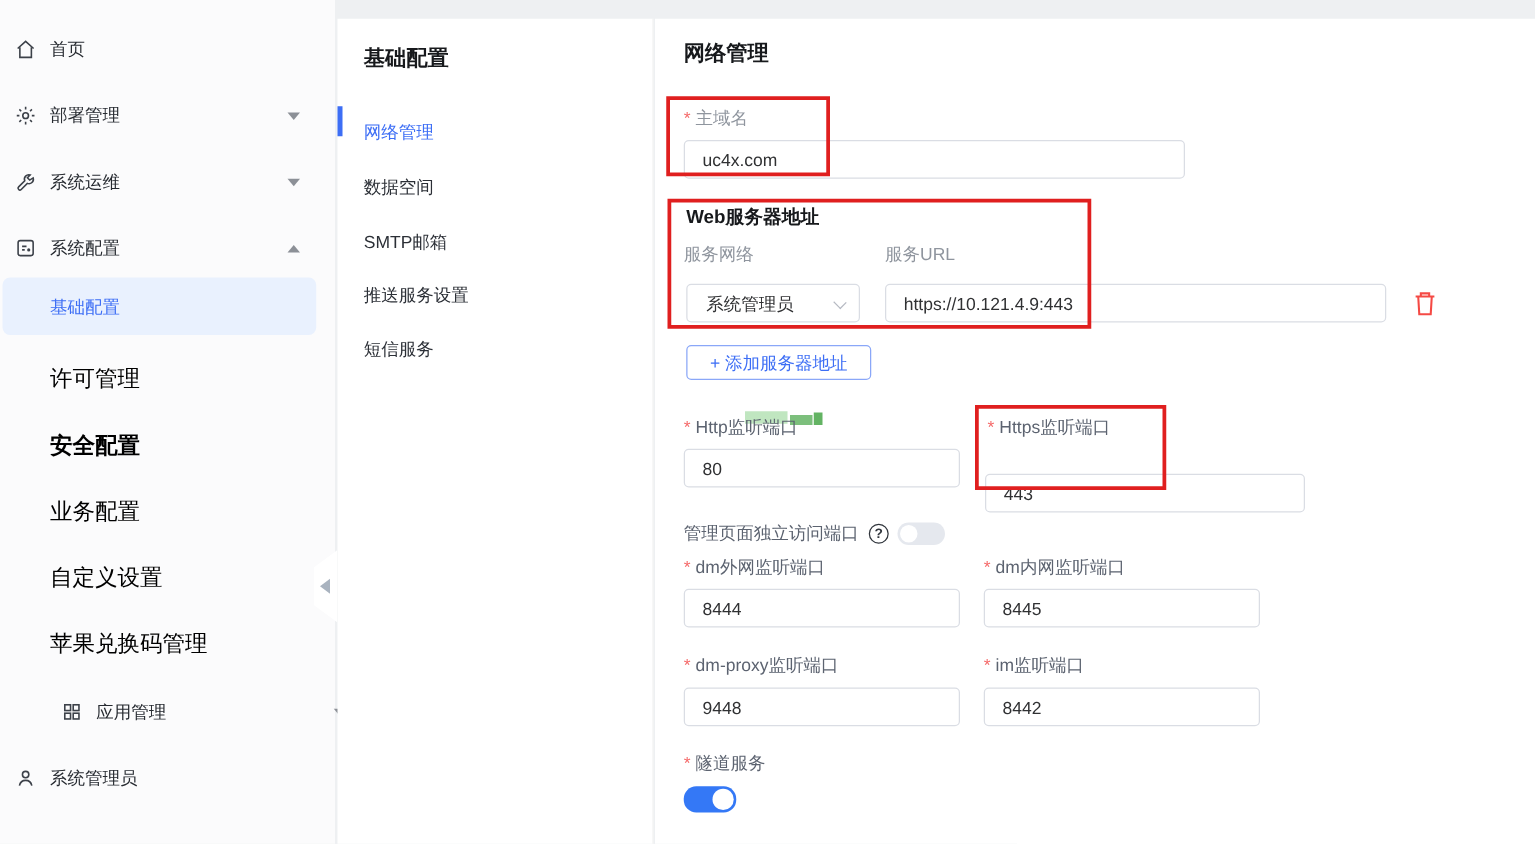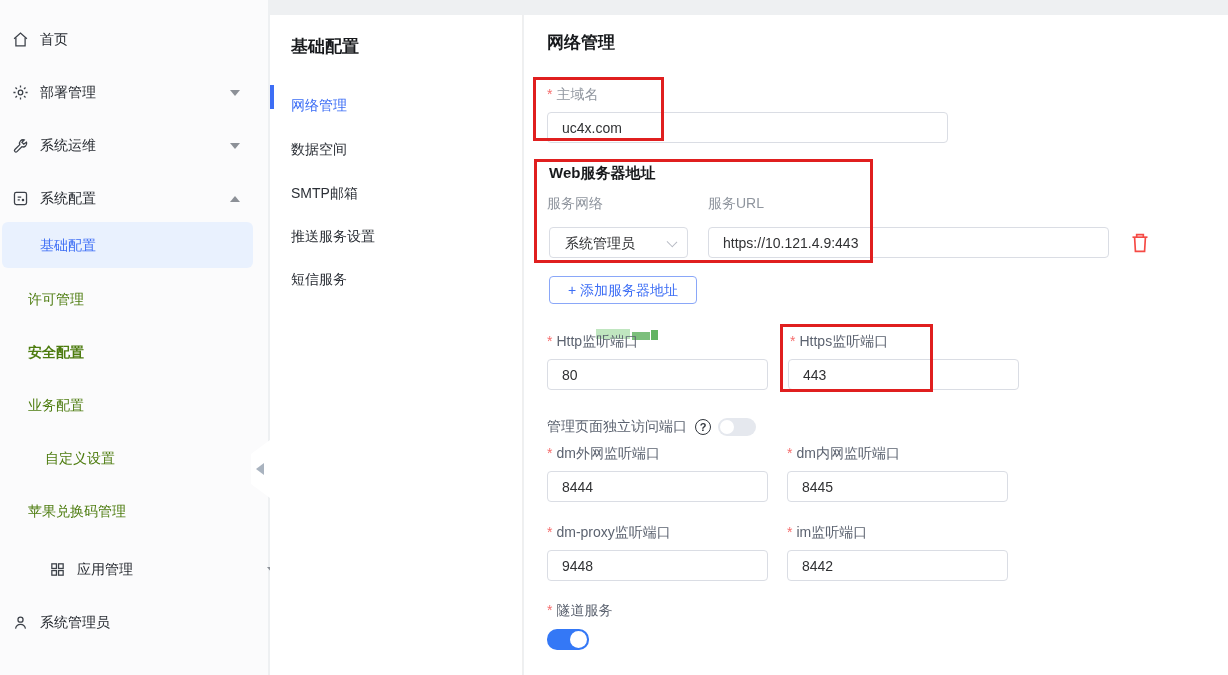--- a/index.html
+++ b/index.html
@@ -13,21 +13,21 @@
   .side-row .lbl { position:absolute; left:40px; top:0; font-size:14px; color:#262a30; white-space:nowrap; }
   .side-row .ic { position:absolute; left:12px; top:0px; width:17px; height:17px; color:#3c4149; }
   .side-row .ic svg { width:17px; height:17px; display:block; }
   .tri { position:absolute; right:28px; top:6px; width:0; height:0;
     border-left:5px solid transparent; border-right:5px solid transparent; }
   .tri-down { border-top:6px solid #8c9097; }
   .tri-up   { border-bottom:6px solid #8c9097; }
   #side-active { position:absolute; left:2px; top:222px; width:251px; height:46px;
     background:#e9f1fe; border-radius:6px; cursor:pointer; }
   #side-active .lbl { position:absolute; left:38px; top:15px; font-size:14px; color:#3d6ef5; }
-  .sub-lbl { position:absolute; left:28px; font-size:14px; color:#4d7c0f; cursor:pointer; white-space:nowrap; }
+  .sub-lbl { position:absolute; left:40px; font-size:18px; color:#000000; cursor:pointer; white-space:nowrap; }
 
   
   #collapse-handle { position:absolute; left:251px; top:440px; width:19px; height:58px;
     background:#ffffff; clip-path:polygon(100% 0,100% 100%,0 76%,0 24%);
     cursor:pointer; }
   #collapse-handle .arr { position:absolute; left:5px; top:23px; width:0; height:0;
     border-top:6px solid transparent; border-bottom:6px solid transparent;
     border-right:8px solid #a9b3bf; }
 
   
@@ -141,21 +141,21 @@
     <span class="tri tri-up"></span>
   </div>
 
   <div id="side-active">
     <span class="lbl">基础配置</span>
   </div>
 
   <span class="sub-lbl" style="top:291px;">许可管理</span>
   <span class="sub-lbl" style="top:344px;font-weight:bold;">安全配置</span>
   <span class="sub-lbl" style="top:397px;">业务配置</span>
-  <span class="sub-lbl" style="top:450px;margin-left:17px;">自定义设置</span>
+  <span class="sub-lbl" style="top:450px;">自定义设置</span>
   <span class="sub-lbl" style="top:503px;">苹果兑换码管理</span>
 
   <div class="side-row" style="top:561px;margin-left:37px;">
     <span class="ic">
       <svg viewBox="0 0 24 24" fill="none" stroke="currentColor" stroke-width="1.8">
           <rect x="4" y="4" width="6.5" height="6.5"></rect>
           <rect x="13.5" y="4" width="6.5" height="6.5"></rect>
           <rect x="4" y="13.5" width="6.5" height="6.5"></rect>
           <rect x="13.5" y="13.5" width="6.5" height="6.5"></rect>
         </svg>
@@ -223,21 +223,21 @@
     <span class="wa" style="left:55px;top:3px;width:7px;height:10px;background:rgba(60,160,60,.8);"></span>
   </div>
 
   <div class="flabel dk" style="left:23px; top:318px;">
     <span class="req">*</span><span>Http监听端口</span>
   </div>
   <div class="flabel dk" style="left:266px; top:318px;">
     <span class="req">*</span><span>Https监听端口</span>
   </div>
   <input class="inp" style="left: 23px; top: 344px; width: 221px;" value="80">
-  <input class="inp" style="left: 264px; top: 344px; width: 231px;" value="443">
+  <input class="inp" style="left: 264px; top: 364px; width: 256px;" value="443">
 
   <div class="flabel dk" style="left:23px; top:403px;">管理页面独立访问端口</div>
   <span id="help-ic">?</span>
   <span class="toggle" id="admin-toggle">
       <span class="knob"></span>
     </span>
 
   <div class="flabel dk" style="left:23px; top:430px;">
     <span class="req">*</span><span>dm外网监听端口</span>
   </div>

